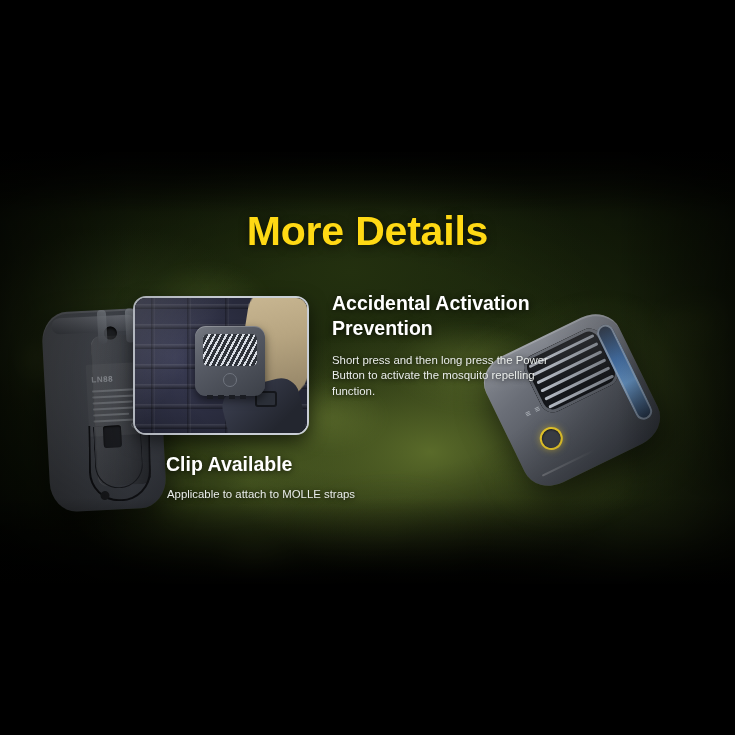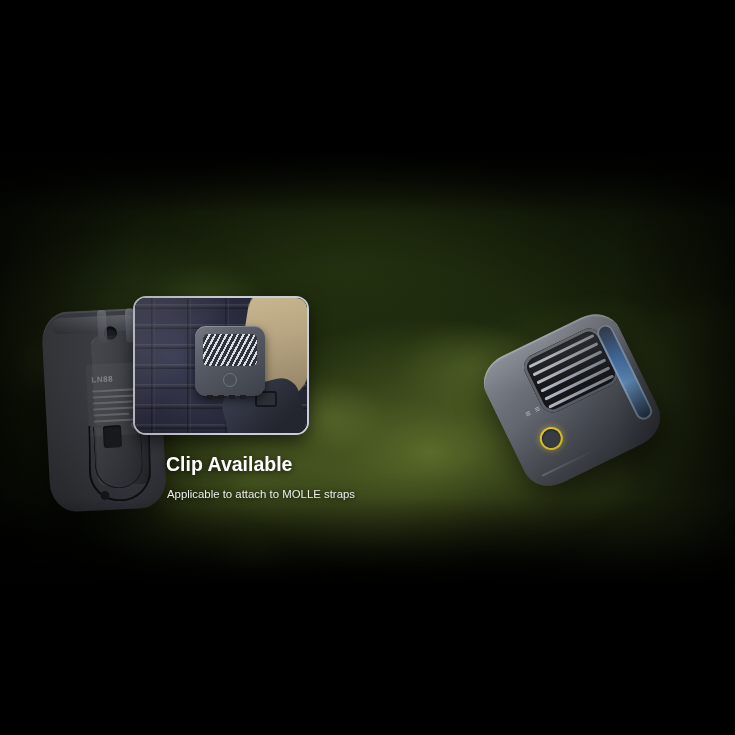--- a/index.html
+++ b/index.html
@@ -227,21 +227,26 @@
       </div>
       <div class="pr-side"></div>
       <div class="pr-icons">≡≡</div>
       <div class="pr-pbtn"></div>
       <div class="pr-seam"></div>
       <div class="pr-edge"></div>
     </div>
 
     <div class="bg-vignette"></div>
 
-
+    <div class="title">More Details</div>
+
+    <div class="blk-right">
+      <div class="head">Accidental Activation Prevention</div>
+      <div class="body">Short press and then long press the Power Button to activate the mosquito repelling function.</div>
+    </div>
 
     <div class="blk-left">
       <div class="head">Clip Available</div>
       <div class="body">Applicable to attach to MOLLE straps</div>
     </div>
 
   </div>
 </div>
 
 </body></html>

